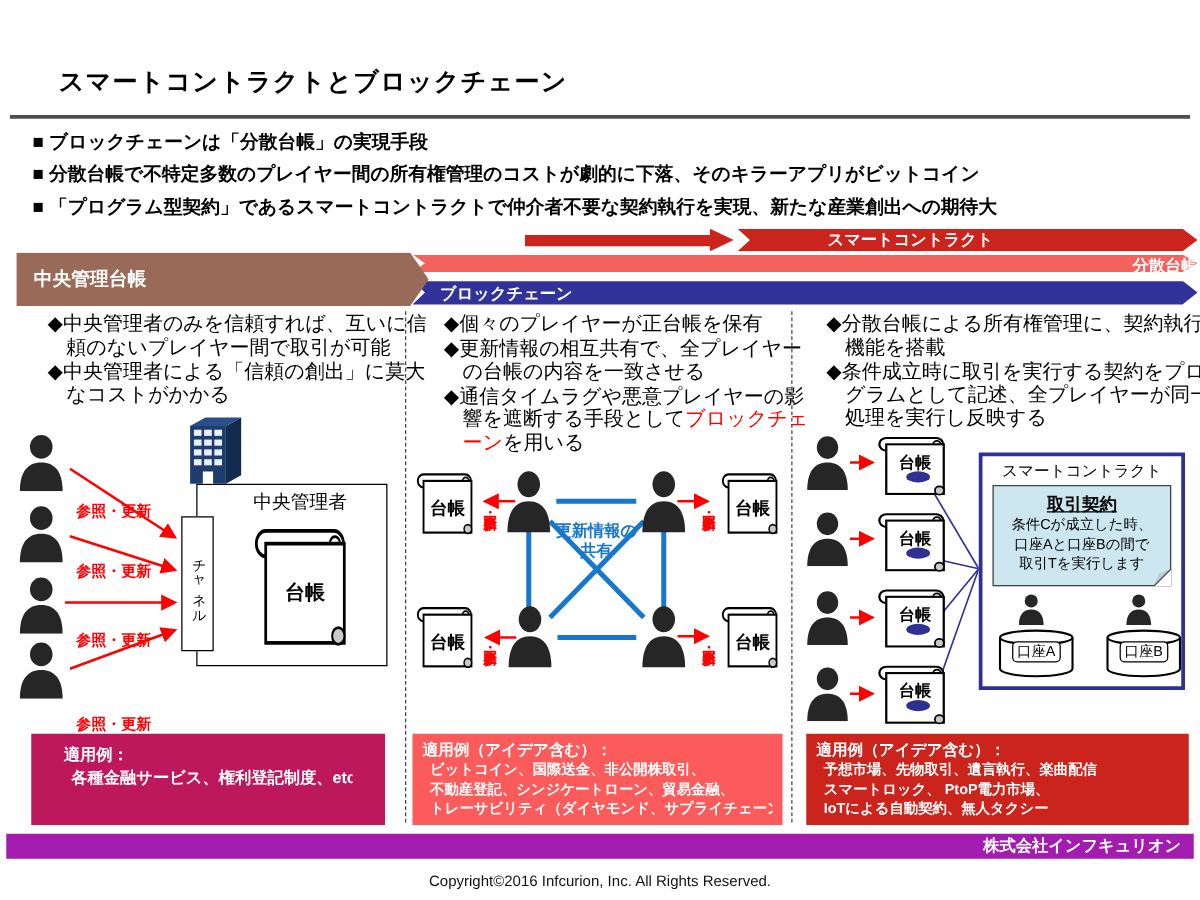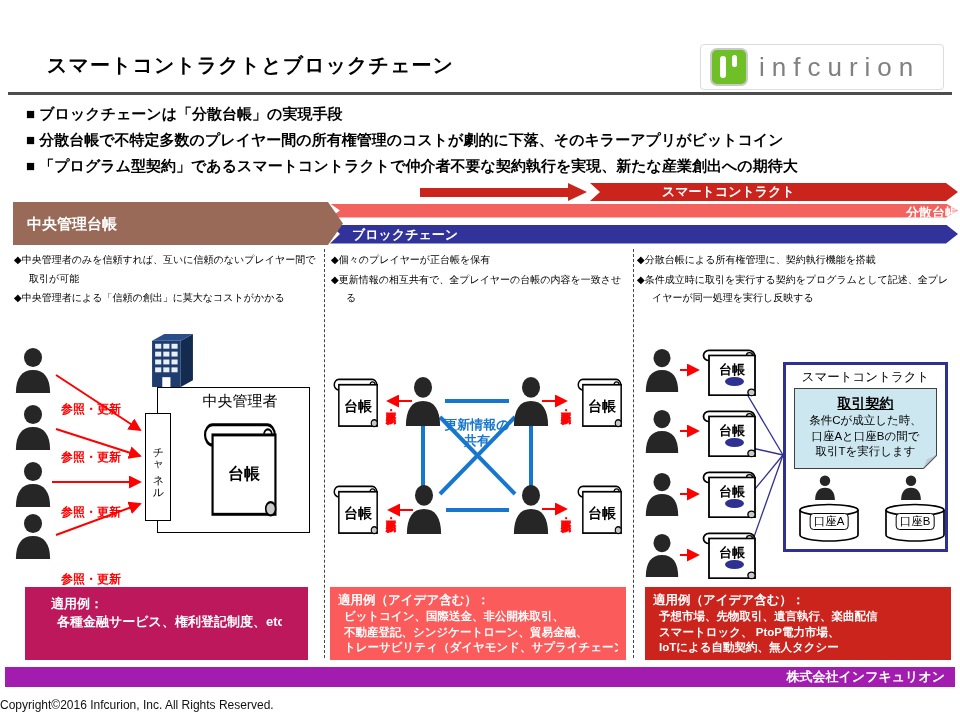--- a/index.html
+++ b/index.html
@@ -29,21 +29,21 @@
              clip-path:polygon(0 0,356px 0,100% 50%,356px 100%,0 100%,10px 50%);}
   .banner-dl{left:330px;top:203.5px;width:628px;height:14px;background:#F4625E;line-height:17.5px;padding-left:22px;
              clip-path:polygon(0 0,616px 0,100% 50%,616px 100%,0 100%,10px 50%);text-align:right;}
   .banner-bc{left:330px;top:224.5px;width:628px;height:19px;background:#31339B;line-height:19px;padding-left:22px;
              clip-path:polygon(0 0,616px 0,100% 50%,616px 100%,0 100%,10px 50%);}
   .box-cl{left:13px;top:202px;width:330px;height:43px;background:#9A6A59;color:#fff;font-weight:bold;font-size:15px;
           line-height:43px;padding-left:14px;box-sizing:border-box;
           clip-path:polygon(0 0,315px 0,100% 50%,315px 100%,0 100%);}
 
   
-  .col{font-size:10px;line-height:18.5px;}
+  .col{font-size:16px;line-height:18.5px;margin-left:24px;}
   .col .li{padding-left:15px;text-indent:-15px;margin-bottom:1px;}
   .col1{left:14px;top:251px;width:306px;}
   .col2{left:331px;top:251px;width:298px;}
   .col3{left:637px;top:251px;width:316px;}
   .red-inline{color:#FF0000;}
   .vdash{top:249px;height:409px;border-left:1.5px dashed #444;width:0;}
   .vd1{left:324px;} .vd2{left:633px;}
 
   
   .person{pointer-events:none;}
@@ -92,35 +92,28 @@
   .ex1{left:25px;top:587px;width:283px;height:73px;background:#be185d;padding:8px 26px;font-size:13px;line-height:18px;}
   .ex2{left:330px;top:587px;width:296px;height:73px;background:#FB5B5B;padding:6px 8px;font-size:11.5px;line-height:15.8px;}
   .ex3{left:645px;top:587px;width:306px;height:73px;background:#CB241D;padding:6px 8px;font-size:11.5px;line-height:15.8px;}
   .ex .ex-title{font-size:12.5px;}
   .ex1 .ex-title{font-size:13px;}
   .ex .ex-line{padding-left:6px;white-space:nowrap;overflow:hidden;}
 
   
   .footer-bar{left:5px;top:667px;width:950px;height:20px;background:#a21caf;color:#fff;font-weight:bold;font-size:13px;
               line-height:20px;text-align:right;padding-right:10px;box-sizing:border-box;}
-  .copyright{left:0;top:698px;width:960px;font-size:12px;color:#111;}
+  .copyright{left:0;top:698px;width:960px;text-align:center;font-size:12px;color:#111;}
 </style>
 </head>
 <body>
 
 <div class="slide">
 
   <div class="abs page-title">スマートコントラクトとブロックチェーン</div>
-  <div class="abs logo-box">
-    <span class="logo-mark">
-        <span class="m1"></span>
-        <span class="m2"></span>
-      </span>
-    <span class="logo-text">infcurion</span>
-  </div>
   <div class="abs title-rule"></div>
 
   <div class="abs summary">
     <div class="s-item">■ ブロックチェーンは「分散台帳」の実現手段</div>
     <div class="s-item">■ 分散台帳で不特定多数のプレイヤー間の所有権管理のコストが劇的に下落、そのキラーアプリがビットコイン</div>
     <div class="s-item">■ 「プログラム型契約」であるスマートコントラクトで仲介者不要な契約執行を実現、新たな産業創出への期待大</div>
   </div>
 
   <div class="abs lead-bar"></div>
   <div class="abs lead-tip"></div>
@@ -129,20 +122,21 @@
   <div class="abs banner banner-bc">ブロックチェーン</div>
   <div class="abs box-cl">中央管理台帳</div>
 
   <div class="abs col col1">
     <div class="li">◆中央管理者のみを信頼すれば、互いに信頼のないプレイヤー間で取引が可能</div>
     <div class="li">◆中央管理者による「信頼の創出」に莫大なコストがかかる</div>
   </div>
   <div class="abs col col2">
     <div class="li">◆個々のプレイヤーが正台帳を保有</div>
     <div class="li">◆更新情報の相互共有で、全プレイヤーの台帳の内容を一致させる</div>
+    <div class="li"><span>◆通信タイムラグや悪意プレイヤーの影響を遮断する手段として</span><span class="red-inline">ブロックチェーン</span><span>を用いる</span></div>
   </div>
   <div class="abs col col3">
     <div class="li">◆分散台帳による所有権管理に、契約執行機能を搭載</div>
     <div class="li">◆条件成立時に取引を実行する契約をプログラムとして記述、全プレイヤーが同一処理を実行し反映する</div>
   </div>
 
   <div class="abs vdash vd1"></div>
   <div class="abs vdash vd2"></div>
 
   <svg class="abs" style="left:0;top:330px" width="330" height="250">

